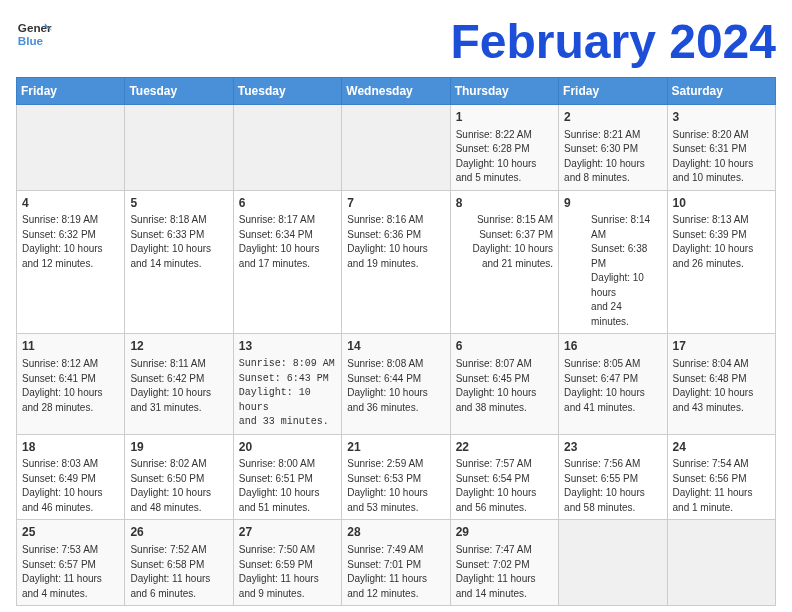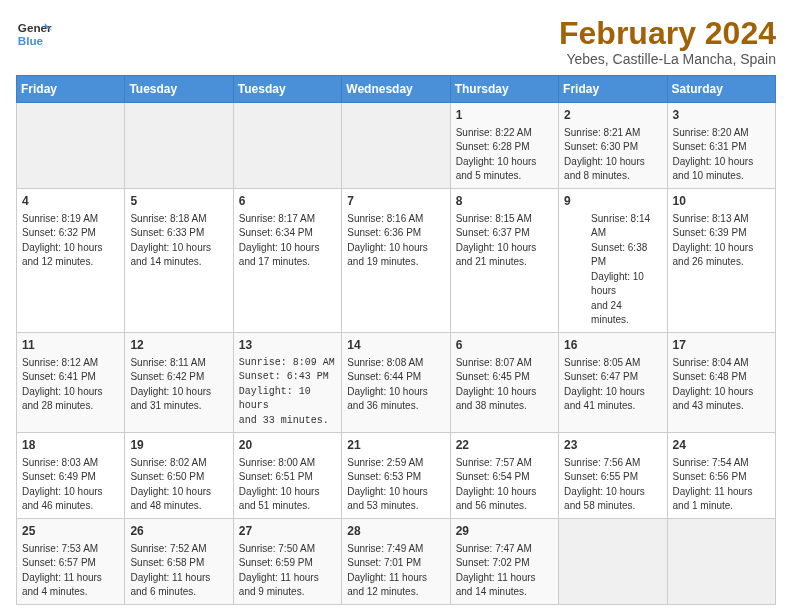--- a/index.html
+++ b/index.html
@@ -22,23 +22,23 @@
       gap: 4px;
     }
     .logo-icon {
       width: 36px;
       height: 36px;
     }
     .title-area {
       text-align: right;
     }
     .month-title {
-      font-size: 32px;
+      font-size: 48px;
       font-weight: bold;
-      color: #a16207;
+      color: #1d4ed8;
       line-height: 1.1;
     }
     .location {
       font-size: 14px;
       color: #555;
     }
     table {
       width: 100%;
       border-collapse: collapse;
       font-size: 11px;
@@ -89,21 +89,20 @@
 <div class="header">
   <div class="logo">
     <svg class="logo-icon" viewBox="0 0 40 40">
       <text x="2" y="18" font-size="13" font-weight="bold" fill="#333">General</text>
       <text x="2" y="32" font-size="13" font-weight="bold" fill="#4a90d9">Blue</text>
       <polygon points="32,8 40,16 32,12" fill="#4a90d9"></polygon>
     </svg>
   </div>
   <div class="title-area">
     <div class="month-title">February 2024</div>
-    <div class="location">Yebes, Castille-La Mancha, Spain</div>
   </div>
 </div>
 
 <table>
   <thead>
     <tr>
     <th>Friday</th>
         <th>Tuesday</th>
         <th>Tuesday</th>
         <th>Wednesday</th>
@@ -164,21 +163,21 @@
         </td>
         <td>
           <span class="day-number">7</span>
           <div class="day-info" style="white-space: pre-line;">Sunrise: 8:16 AM
 Sunset: 6:36 PM
 Daylight: 10 hours
 and 19 minutes.</div>
         </td>
         <td>
           <span class="day-number">8</span>
-          <div class="day-info" style="white-space: pre-line;">Sunrise: 8:15 AM
+          <div class="day-info" style="white-space: pre-line; text-align: right;">Sunrise: 8:15 AM
 Sunset: 6:37 PM
 Daylight: 10 hours
 and 21 minutes.</div>
         </td>
         <td>
           <span class="day-number">9</span>
           <div class="day-info" style="white-space: pre-line; margin-left: 27px;">Sunrise: 8:14 AM
 Sunset: 6:38 PM
 Daylight: 10 hours
 and 24 minutes.</div>

